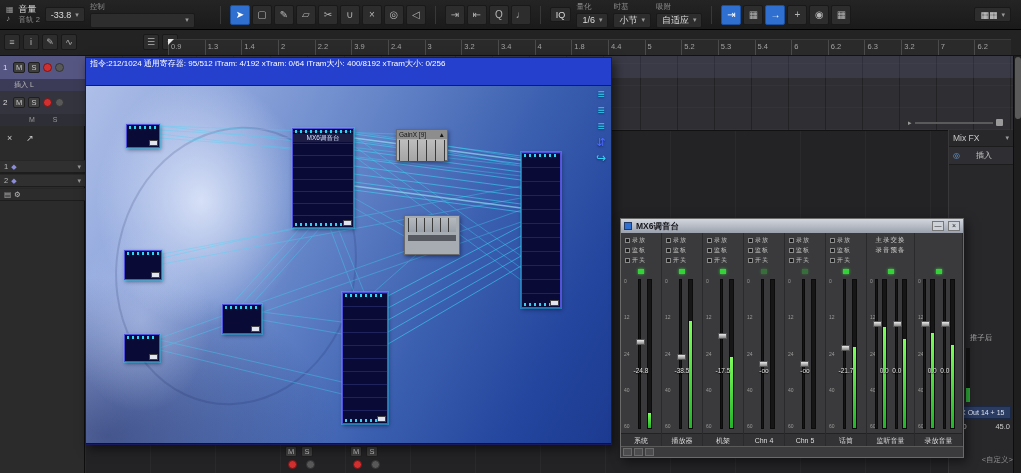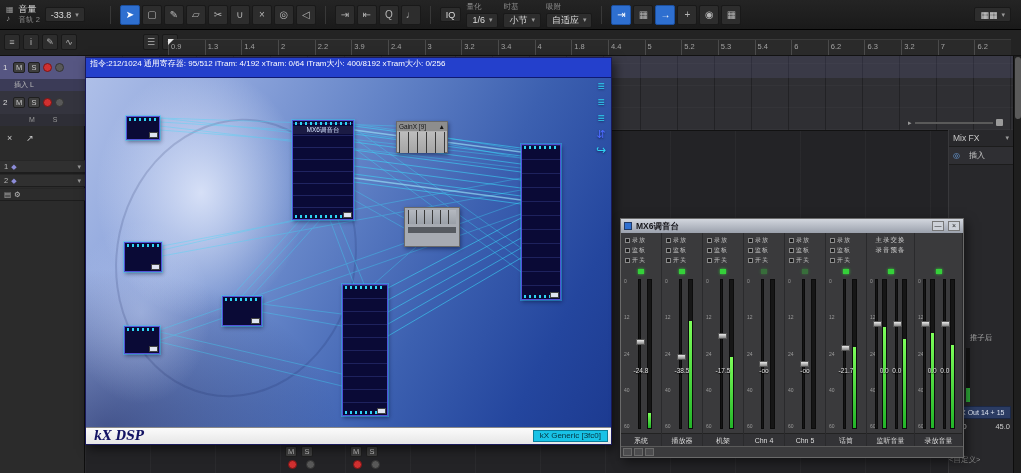--- a/index.html
+++ b/index.html
@@ -55,36 +55,36 @@
   .vscroll{position:absolute;right:0;top:56px;width:8px;height:417px;background:#1e1e1e;border-left:1px solid #0d0d0d;}
   .vthumb{position:absolute;top:1px;left:1px;width:6px;height:62px;background:#5a5a5a;border-radius:3px;}
   .mixconsole{position:absolute;left:85px;top:130px;width:928px;height:343px;background:#232326;border-top:1px solid #121212;background-image:repeating-linear-gradient(90deg,rgba(255,255,255,.032) 0 1px,transparent 1px 65px);}
   .chcluster{position:absolute;width:58px;height:28px;top:315px;}
   .chcluster .r1{display:flex;gap:4px;padding-left:2px;}
   .chcluster .r2{display:flex;gap:9px;margin-top:3px;padding-left:5px;}
   .c1{left:198px;}.c2{left:263px;}
 
   
   .rightpanel{position:absolute;left:948px;top:130px;width:65px;height:343px;background:#28282b;border-left:1px solid #38383b;font-size:8px;}
-  .rp-row{padding:3px 4px;color:#c8c8c8;display:flex;align-items:center;gap:9px;}
+  .rp-row{padding:3px 4px;color:#c8c8c8;display:flex;align-items:center;gap:16px;}
   .rp-mixfx{border-bottom:1px solid #1c1c1c;font-size:8.5px;}
   .rp-mixfx .right{margin-left:auto;}
   .rp-ins{background:#2f2f33;border-bottom:1px solid #1c1c1c;}
   .rp-target{color:#6aa0e0;font-size:8px;}
   .rp-post{position:absolute;top:203px;left:0;width:100%;text-align:center;color:#aaa;font-size:7.5px;}
   .rp-meters{position:absolute;top:218px;left:9px;display:flex;gap:4px;}
   .rp-mbar{width:4px;height:54px;background:#151515;position:relative;}
   .rp-mfill{position:absolute;bottom:0;left:0;width:100%;height:10px;background:#2fae3a;}
   .rp-out{position:absolute;top:276px;left:2px;right:2px;height:13px;background:#2b3c63;border:1px solid #1b2846;color:#dde4f0;font-size:7px;line-height:11px;text-align:center;white-space:nowrap;overflow:hidden;}
   .rp-vals{position:absolute;top:292px;left:3px;right:3px;display:flex;justify-content:space-between;color:#ccc;font-size:7.5px;}
-  .rp-custom{position:absolute;top:325px;width:100%;text-align:left;color:#8f8f8f;font-size:7.5px;}
+  .rp-custom{position:absolute;top:325px;width:100%;text-align:right;color:#8f8f8f;font-size:7.5px;}
 
   
   .kxwin{position:absolute;left:85px;top:57px;width:527px;height:388px;z-index:10;border:1px solid #1a1a5a;background:#0c1040;box-shadow:3px 4px 10px rgba(0,0,0,.55);}
-  .kx-title{height:20px;background:#2440cc;border-bottom:1px solid #101a70;color:#fff;font-size:8px;line-height:12px;padding:0 4px;white-space:nowrap;overflow:hidden;}
+  .kx-title{height:28px;background:#2440cc;border-bottom:1px solid #101a70;color:#fff;font-size:8px;line-height:12px;padding:0 4px;white-space:nowrap;overflow:hidden;}
   .kx-canvas{position:relative;height:357px;overflow:hidden;background:linear-gradient(118deg,#aebfe8 0%,#8fa6dc 20%,#6585c8 42%,#3c60b0 65%,#24469e 85%,#1c3a90 100%);}
   .kx-canvas::before{content:"";position:absolute;inset:0;background:radial-gradient(150px 180px at 115px 115px,rgba(228,235,252,.85),rgba(228,235,252,0) 70%),radial-gradient(100px 130px at 55px 235px,rgba(200,212,244,.45),transparent 70%),radial-gradient(320px 220px at 4% 98%,rgba(12,18,70,.5),transparent 72%);}
   .kx-deco{position:absolute;left:30px;top:40px;width:240px;height:280px;border:2px solid rgba(20,30,90,.16);border-radius:50%;transform:rotate(12deg);}
   .kx-canvas svg{position:absolute;left:0;top:0;z-index:1;}
   .mod{position:absolute;background:#0a0a36;border:1px solid #5252d8;box-shadow:0 0 0 1px rgba(45,210,250,.4),1px 2px 4px rgba(0,10,40,.45);z-index:2;}
   .ports{height:3px;margin:1px 2px;background:repeating-linear-gradient(90deg,#2fd4f4 0 2px,transparent 2px 5px);}
   .ports.bottom{position:absolute;bottom:1px;left:2px;right:2px;margin:0;}
   .tag{position:absolute;right:1px;bottom:1px;width:9px;height:6px;background:#dfe4f0;border:1px solid #444;}
   .mod-title{font-size:6.5px;color:#d6e4ff;text-align:center;line-height:8px;white-space:nowrap;overflow:hidden;background:rgba(255,255,255,.07);}
   #mod-a{left:40px;top:38px;width:34px;height:24px;}
@@ -146,20 +146,26 @@
       <span class="mini-ic">▦</span>
       <span class="mini-ic">♪</span>
     </div>
     <div class="stack">
       <span class="valtxt">音量</span>
       <span class="lab">音轨 2</span>
     </div>
     <div class="chip">
       <span>-33.8</span>
       <span class="chev">▾</span>
+    </div>
+    <div class="stack">
+      <span class="lab">控制</span>
+      <div class="chip" style="width:105px;justify-content:flex-end">
+        <span class="chev">▾</span>
+      </div>
     </div>
     <div class="tb-sep" style="margin-left:20px"></div>
     <div class="tb-group" id="tools-group">
         <div class="tbtn active">➤</div>
         <div class="tbtn">▢</div>
         <div class="tbtn">✎</div>
         <div class="tbtn">▱</div>
         <div class="tbtn">✂</div>
         <div class="tbtn">∪</div>
         <div class="tbtn">×</div>
@@ -461,24 +467,20 @@
           <div class="tag"></div>
         </div>
       <div class="kx-tools">
         <span class="kxt">≡</span>
         <span class="kxt">≡</span>
         <span class="kxt">≡</span>
         <span class="kxt blue">⇵</span>
         <span class="kxt">↪</span>
       </div>
     </div>
-    <div class="kx-footer">
-      <span class="kx-logo">kX DSP</span>
-      <span class="kx-status">kX Generic [3fc0]</span>
-    </div>
   </div>
 
   <div class="mxwin">
     <div class="mx-title">
       <span class="mx-sys"></span>
       <span class="t">MX6调音台</span>
       <span class="mx-btn">—</span>
       <span class="mx-btn">×</span>
     </div>
     <div class="mx-body" id="mixer-strips">

